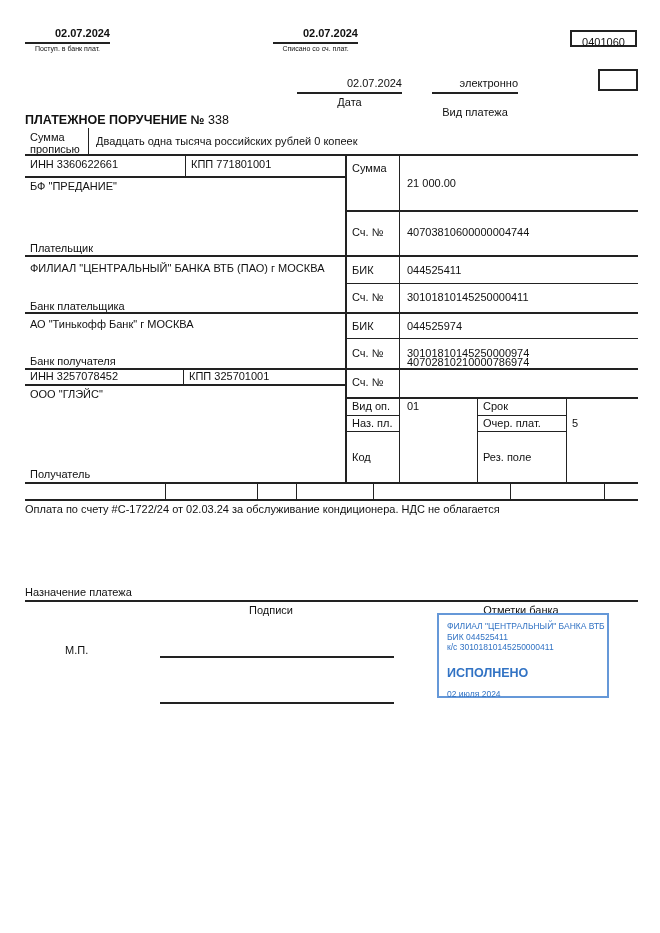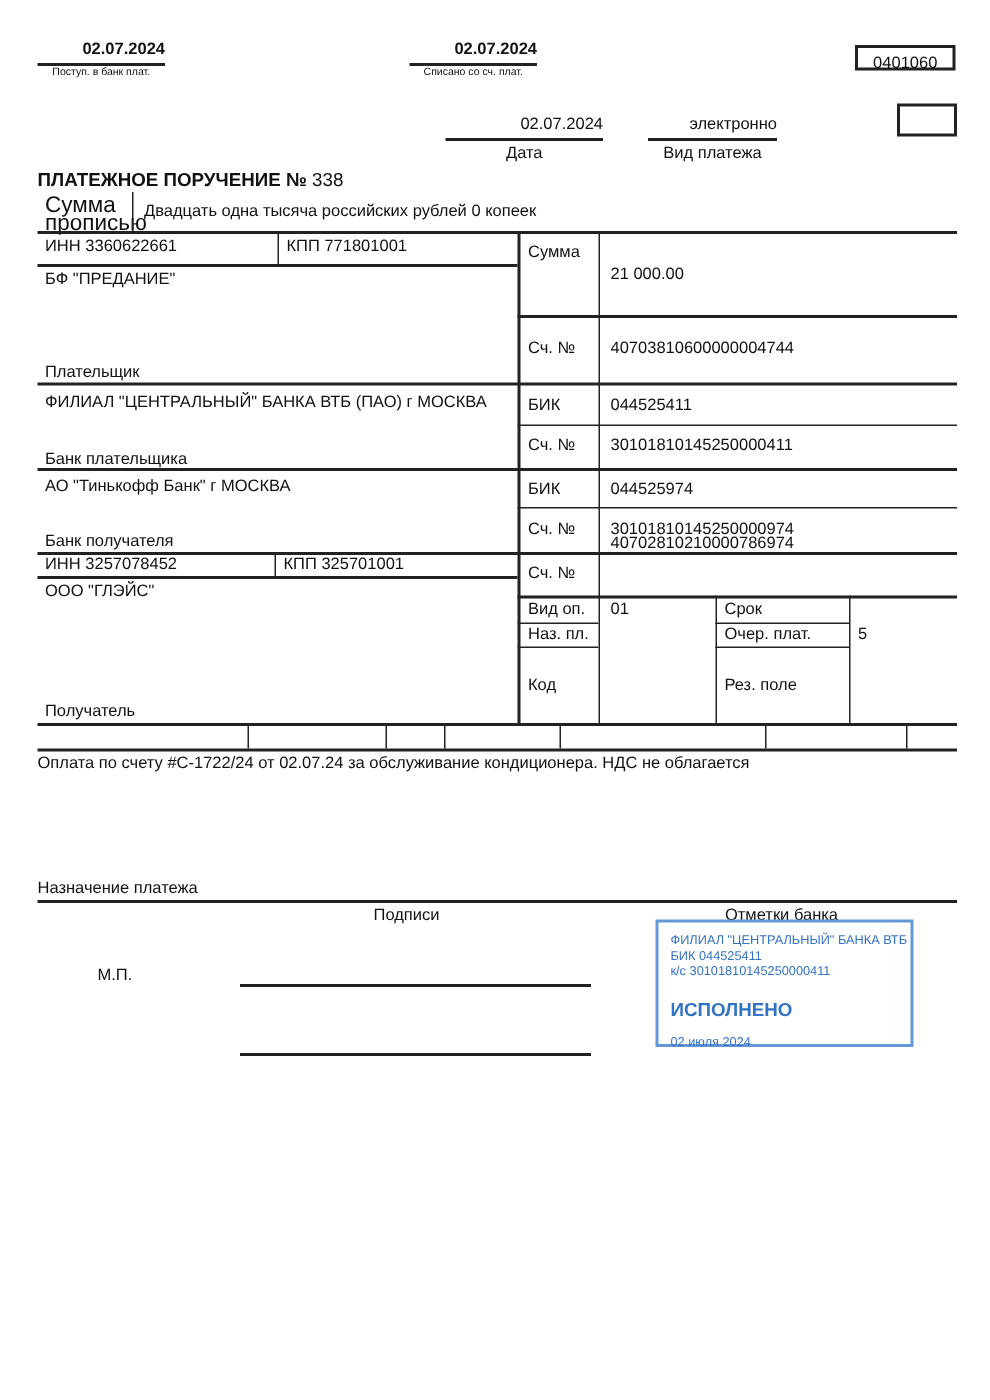--- a/index.html
+++ b/index.html
@@ -2,21 +2,21 @@
 <html><head>
 <meta charset="utf-8">
 <style>
   html,body{margin:0;padding:0;background:#e8e8e8;}
   .page{
     position:relative;width:660px;height:933px;background:#ffffff;
     font-family:"Liberation Sans",sans-serif;color:#111;overflow:hidden;
   }
   .abs{position:absolute;}
   .t{font-size:11px;line-height:13px;white-space:nowrap;color:#111;}
-  .tw{font-size:15px;line-height:12px;color:#111;}
+  .tw{font-size:11px;line-height:12px;color:#111;}
   .cap{font-size:7px;line-height:8px;color:#111;}
   .bold{font-weight:bold;}
   .lh{position:absolute;background:#222;height:2px;}
   .lh1{position:absolute;background:#222;height:1px;}
   .lv{position:absolute;background:#222;width:2px;}
   .lv1{position:absolute;background:#222;width:1px;}
   .center{text-align:center;}
   .ufield{border-bottom:2px solid #222;padding-bottom:2px;text-align:right;}
   .box{border:2px solid #222;box-sizing:border-box;text-align:center;}
   .stamp{
@@ -47,21 +47,21 @@
   <div class="abs" style="left:25px;top:77px;font-size:12.5px;line-height:14px;white-space:nowrap;margin-top:36px;">
     <span class="bold">ПЛАТЕЖНОЕ ПОРУЧЕНИЕ №</span>
     <span>338</span>
   </div>
   <div class="abs" style="left:297px;top:77px;width:105px;">
     <div class="ufield t">02.07.2024</div>
     <div class="t center" style="margin-top:2px;">Дата</div>
   </div>
   <div class="abs" style="left:432px;top:77px;width:86px;">
     <div class="ufield t">электронно</div>
-    <div class="t center" style="margin-top:2px;">Вид платежа</div>
+    <div class="t center" style="margin-top:12px;">Вид платежа</div>
   </div>
   <div class="abs box" style="left:598px;top:69px;width:40px;height:22px;"></div>
 
   <div class="abs tw" style="left:30px;top:131px;width:56px;">Сумма прописью</div>
   <div class="abs t" style="left:96px;top:135px;">Двадцать одна тысяча российских рублей 0 копеек</div>
   <div class="lv1" style="left:88px;top:128px;height:26px;"></div>
   <div class="lh" style="left:25px;top:154px;width:613px;"></div>
 
   <div class="abs t" style="left:30px;top:158px;">ИНН 3360622661</div>
   <div class="abs t" style="left:191px;top:158px;">КПП 771801001</div>
@@ -133,21 +133,21 @@
   <div>
     <div class="lv1" style="left:165px;top:484px;height:15px;"></div>
     <div class="lv1" style="left:257px;top:484px;height:15px;"></div>
     <div class="lv1" style="left:296px;top:484px;height:15px;"></div>
     <div class="lv1" style="left:373px;top:484px;height:15px;"></div>
     <div class="lv1" style="left:510px;top:484px;height:15px;"></div>
     <div class="lv1" style="left:604px;top:484px;height:15px;"></div>
     <div class="lh" style="left:25px;top:499px;width:613px;"></div>
   </div>
 
-  <div class="abs t" style="left:25px;top:503px;">Оплата по счету #С-1722/24 от 02.07.24 за обслуживание кондиционера. НДС не облагается</div>
+  <div class="abs t" style="left:25px;top:503px;">Оплата по счету #С-1722/24 от 02.03.24 за обслуживание кондиционера. НДС не облагается</div>
   <div class="abs t" style="left:25px;top:586px;">Назначение платежа</div>
   <div class="lh" style="left:25px;top:600px;width:613px;"></div>
 
   <div class="abs t center" style="left:150px;top:604px;width:242px;">Подписи</div>
   <div class="abs t center" style="left:421px;top:604px;width:200px;">Отметки банка</div>
 
   <div class="abs t" style="left:65px;top:644px;">М.П.</div>
   <div class="lh" style="left:160px;top:656px;width:234px;"></div>
   <div class="lh" style="left:160px;top:702px;width:234px;"></div>
 

